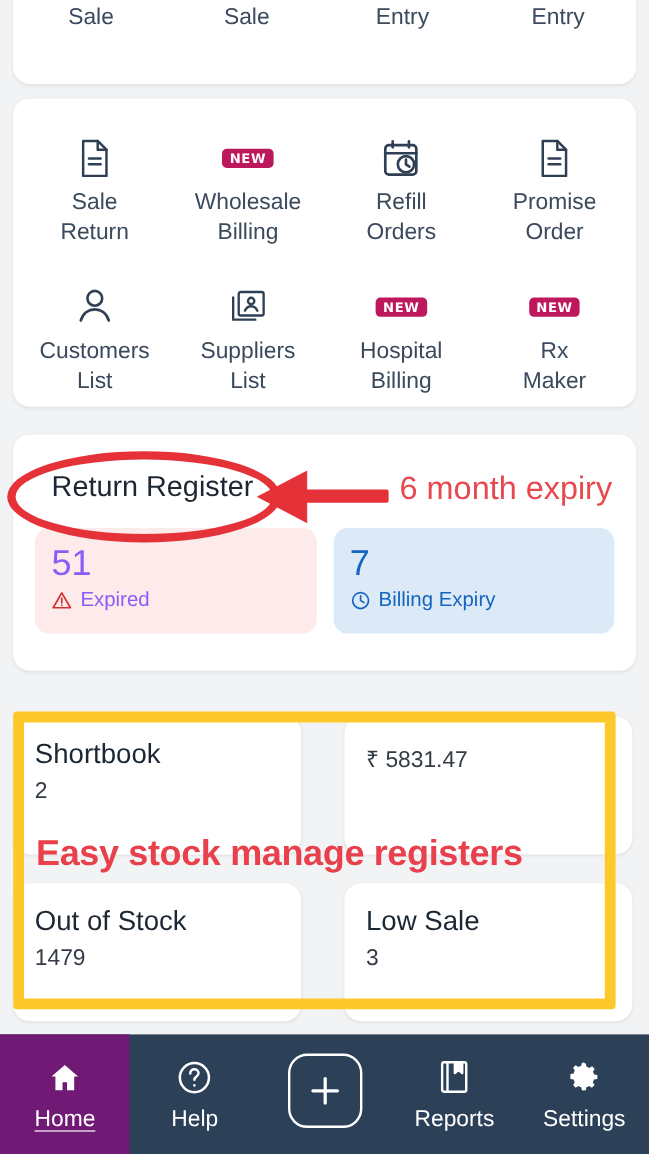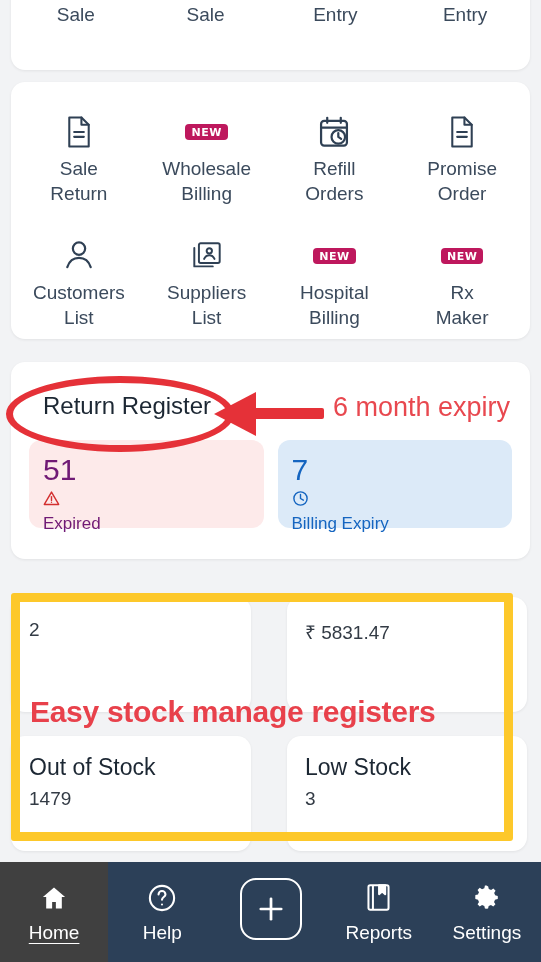--- a/index.html
+++ b/index.html
@@ -66,25 +66,25 @@
     margin:14px 0 0 14px;
   }
   .stat-row {
     display:flex; gap:14px; margin-top:20px;
   }
   .stat-box {
     flex:1; border-radius:12px; padding:12px 14px 14px 14px; height:88px;
   }
   .stat-num { font-size:30px; line-height:36px; font-weight:400; }
   .stat-sub {
-    display:flex; gap:7px;
-    font-size:17px; margin-top:2px;flex-direction:column;
+    display:flex; align-items:center; gap:7px;
+    font-size:17px; margin-top:2px;
   }
   .stat-expired { background:#fdeaea; }
-  .stat-expired .stat-num, .stat-expired .stat-sub { color:#701a75; }
+  .stat-expired .stat-num, .stat-expired .stat-sub { color:#8b5cf6; }
   .stat-nearby { background:#dceaf8; }
   .stat-nearby .stat-num, .stat-nearby .stat-sub { color:#1565c0; }
 
   
   .stock-card {
     position:absolute; background:#fff; border-radius:14px;
     box-shadow:0 1px 3px rgba(0,0,0,0.07);
     padding:16px 18px;
   }
   .stock-title { font-size:23px; color:#1c2733; line-height:30px; }
@@ -121,21 +121,21 @@
   
   #bottom-nav {
     position:absolute; left:0; bottom:0; width:541px; height:100px;
     background:#2c4058; display:flex; align-items:stretch;
   }
   .nav-item {
     flex:1; display:flex; flex-direction:column;
     align-items:center; justify-content:center; gap:7px;
     color:#ffffff;
   }
-  .nav-item.active { background:#404040; }
+  .nav-item.active { background:#701a75; }
   .nav-label { font-size:19px; color:#ffffff; }
   .nav-item.active .nav-label { text-decoration:underline; text-underline-offset:4px; }
   #nav-add-box {
     width:62px; height:62px; border:2.5px solid #ffffff;
     border-radius:16px; display:flex; align-items:center; justify-content:center;
   }
   .nav-icon { height:34px; display:flex; align-items:center; justify-content:center; }
 </style>
 </head>
 <body>
@@ -270,34 +270,35 @@
             <polyline points="9,4.8 9,9 12,10.8"></polyline>
           </svg>
           <span>Billing Expiry</span>
         </div>
       </div>
 
     </div>
   </div>
 
   <div class="stock-card" id="stock-shortbook">
+    <div class="stock-title">Shortbook</div>
     <div class="stock-value">2</div>
   </div>
 
   <div class="stock-card" id="stock-ledger">
     <div class="stock-value">₹ 5831.47</div>
   </div>
 
   <div class="stock-card" id="stock-outstock">
     <div class="stock-title">Out of Stock</div>
     <div class="stock-value">1479</div>
   </div>
 
   <div class="stock-card" id="stock-lowstock">
-    <div class="stock-title">Low Stock</div>
+    <div class="stock-title">Low Sale</div>
     <div class="stock-value">3</div>
   </div>
 
   <div id="anno-ellipse"></div>
 
   <svg id="anno-arrow" viewBox="0 0 110 44">
     <g fill="#e53138">
       <polygon points="0,22 42,0 42,44"></polygon>
       <rect x="38" y="16" width="72" height="11" rx="2"></rect>
     </g>

